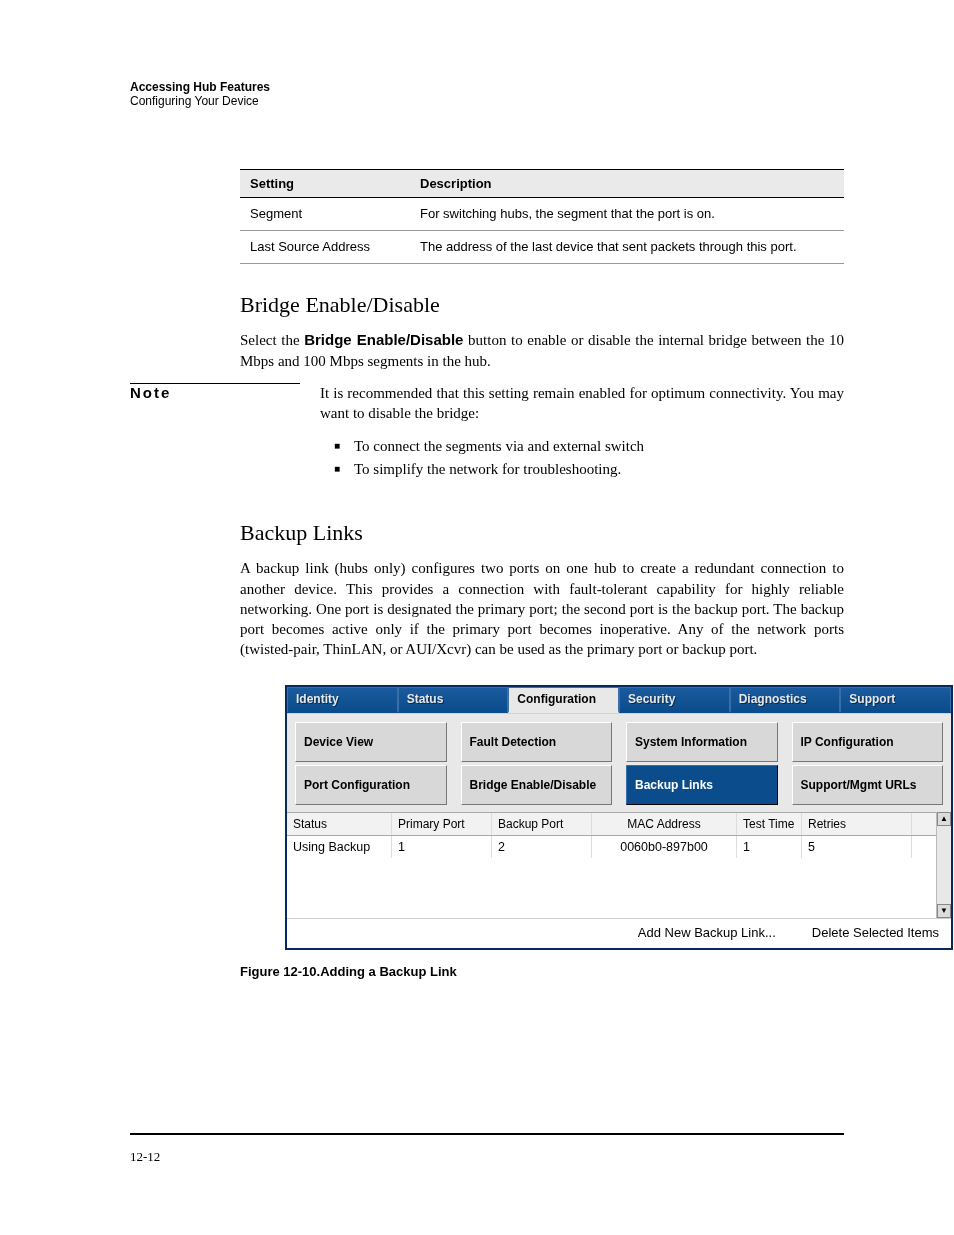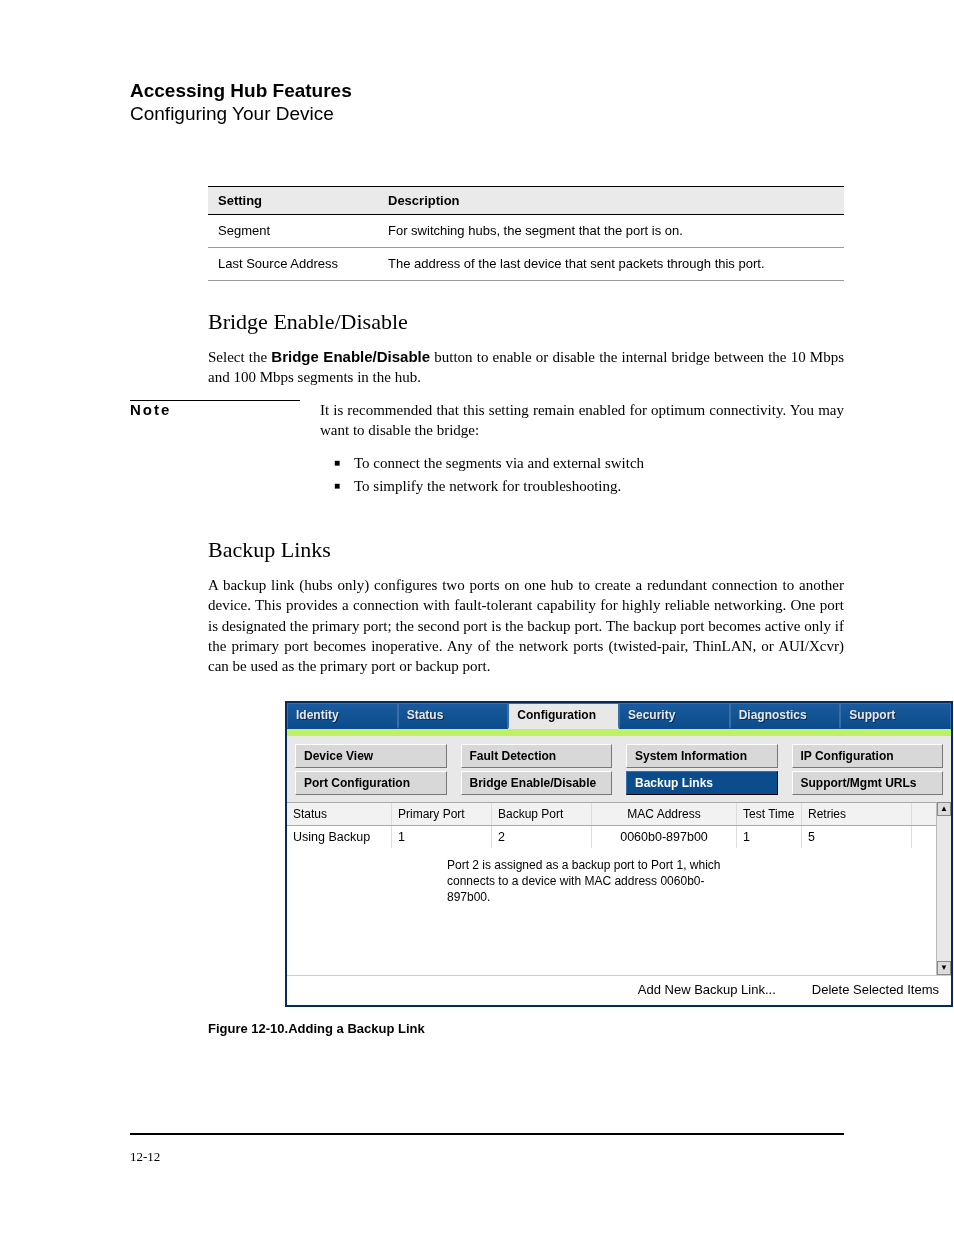--- a/index.html
+++ b/index.html
@@ -10,27 +10,27 @@
   }
   .page {
     width: 954px;
     height: 1235px;
     box-sizing: border-box;
     padding: 80px 110px 40px 130px;
     position: relative;
   }
   .running-head {
     font-family: Arial, Helvetica, sans-serif;
-    font-size: 19px;
+    font-size: 12px;
     line-height: 1.2;
     margin-bottom: 60px;
   }
   .running-head .bold { font-weight: bold; }
   .content-col {
-    margin-left: 78px;
+    margin-left: 110px;
   }
   .settings-table {
     width: 100%;
     border-collapse: collapse;
     font-family: Arial, Helvetica, sans-serif;
     font-size: 13px;
   }
   .settings-table th {
     background: #eaeaea;
     border-top: 1px solid #000;
@@ -99,21 +99,21 @@
     margin-top: 25px;
     width: 668px;
     border: 2px solid #062a5c;
     box-sizing: border-box;
     font-family: Arial, Helvetica, sans-serif;
     background: #0b4d8c;
   }
   .main-tabs {
     display: flex;
     background: #0b4d8c;
-    border-bottom: 7px solid #bef264;
+    border-bottom: 1px solid #bef264;
   }
   .main-tab {
     flex: 1;
     font-size: 12px;
     font-weight: bold;
     color: #e8e8e8;
     padding: 4px 8px 5px 8px;
     border: 1px solid #3a6ea8;
     border-bottom: 2px solid #0b4d8c;
     background: linear-gradient(#1a5a9e, #0b4d8c);
@@ -138,21 +138,21 @@
   }
   .sub-tab {
     flex: 1;
     background: #d8d8d8;
     border-top: 1px solid #fff;
     border-left: 1px solid #fff;
     border-right: 1px solid #777;
     border-bottom: 1px solid #777;
     font-size: 12px;
     font-weight: bold;
-    padding: 4px 8px;
+    padding: 12px 8px;
     color: #000;
     box-sizing: border-box;
   }
   .sub-tab.active {
     background: #0b4d8c;
     color: #fff;
     border-top: 1px solid #3a6ea8;
     border-left: 1px solid #3a6ea8;
     border-right: 1px solid #000;
     border-bottom: 1px solid #000;
@@ -338,23 +338,20 @@
         <div class="c-retries">Retries</div>
       </div>
       <div class="cols-row">
         <div class="c-status">Using Backup</div>
         <div class="c-primary">1</div>
         <div class="c-backup">2</div>
         <div class="c-mac">0060b0-897b00</div>
         <div class="c-test">1</div>
         <div class="c-retries">5</div>
       </div>
-      <div class="callout">
-        <span>Port 2 is assigned as a backup port to Port 1, which connects to a device with MAC address 0060b0-897b00.</span>
-      </div>
       <div class="fixed-space"></div>
 
       <div class="scroll-track">
         <div class="scroll-btn">▲</div>
         <div style="position:absolute;bottom:0;left:0;right:0;">
           <div class="scroll-btn">▼</div>
         </div>
       </div>
     </div>
 

